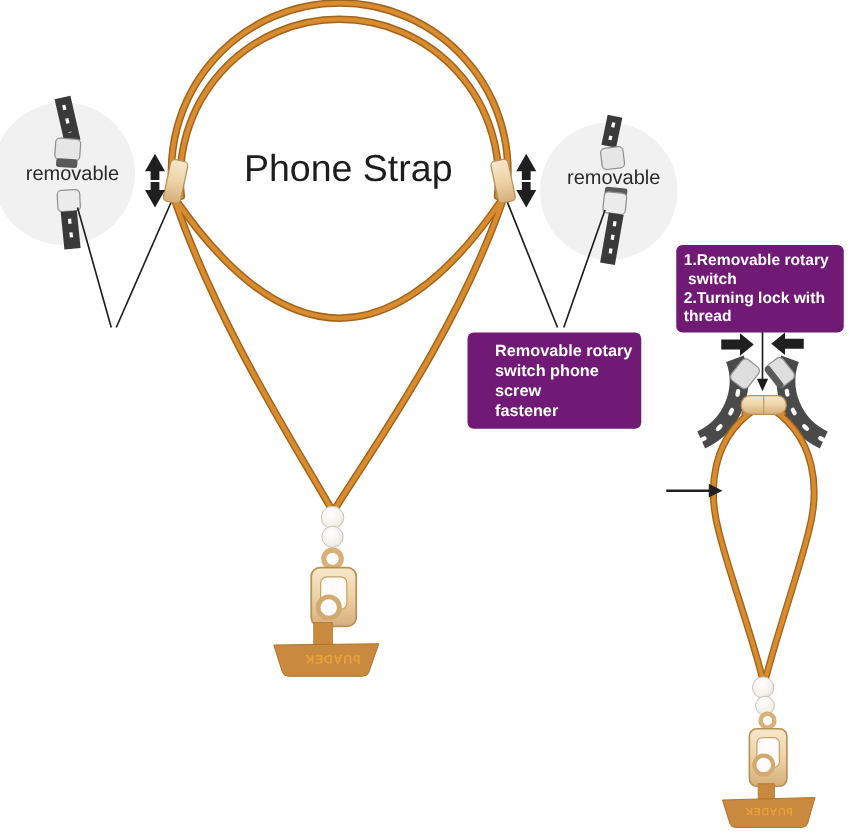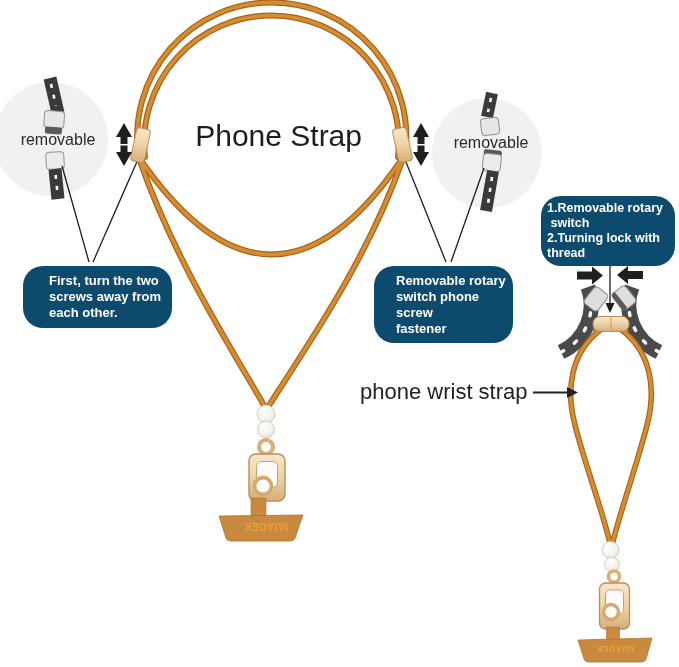--- a/index.html
+++ b/index.html
@@ -5,21 +5,21 @@
   html,body{margin:0;padding:0;background:#fff;}
   #canvas{position:relative;width:679px;height:667px;background:#fff;overflow:hidden;
           font-family:"Liberation Sans",sans-serif;}
   #scene{position:absolute;left:0;top:0;}
   .txt{position:absolute;color:#1e1e1e;}
   .page-title{left:188px;top:119px;width:174px;text-align:right;font-size:30px;
               font-weight:400;letter-spacing:0;white-space:nowrap;color:#1d1d1d;}
   .removable{font-size:16px;color:#2a2a2a;text-align:center;}
   .removable.left{left:12px;top:131px;width:92px;}
   .removable.right{left:446px;top:134px;width:90px;}
-  .ibox{position:absolute;background:#0c4a6e;color:#fff;border-radius:20px;
+  .ibox{position:absolute;background:#701a75;color:#fff;border-radius:5px;
         font-weight:bold;font-size:13px;line-height:1.22;white-space:pre-line;}
   .ibox.b1{left:23px;top:266px;width:116px;padding:7px 7px 7px 26px;}
   .ibox.b2{left:374px;top:266px;width:111px;padding:7px 6px 7px 22px;}
   .ibox.b3{left:541px;top:196px;width:122px;padding:5px 6px;font-size:12.5px;line-height:1.2;}
   .wrist-label{left:360px;top:379px;width:180px;font-size:22px;color:#222;white-space:nowrap;}
   .brand{position:absolute;transform:rotate(180deg);color:#E8A23B;font-weight:bold;
          text-align:center;letter-spacing:0.5px;}
   .brand.main{left:227px;top:521px;width:78px;font-size:10px;}
   .brand.wrist{left:580px;top:644px;width:70px;font-size:8.5px;}
 </style>
@@ -171,26 +171,22 @@
 
   <g>
     <line x1="533" y1="392.5" x2="569" y2="392.5" stroke="#222" stroke-width="2"></line>
     <path d="M578,392.5 L567,387 V398 Z" fill="#222"></path>
   </g>
 </svg>
 
 <div class="txt page-title">Phone Strap</div>
 <div class="txt removable left">removable</div>
 <div class="txt removable right">removable</div>
-<div class="ibox b1">First, turn the two
-screws away from
-each other.</div>
 <div class="ibox b2">Removable rotary
 switch phone screw
 fastener</div>
 <div class="ibox b3">1.Removable rotary
 &nbsp;switch
 2.Turning lock with
 thread</div>
-<div class="txt wrist-label">phone wrist strap</div>
 <div class="brand main">bUADEK</div>
 <div class="brand wrist">bUADEK</div>
 </div>
 
 </body></html>

